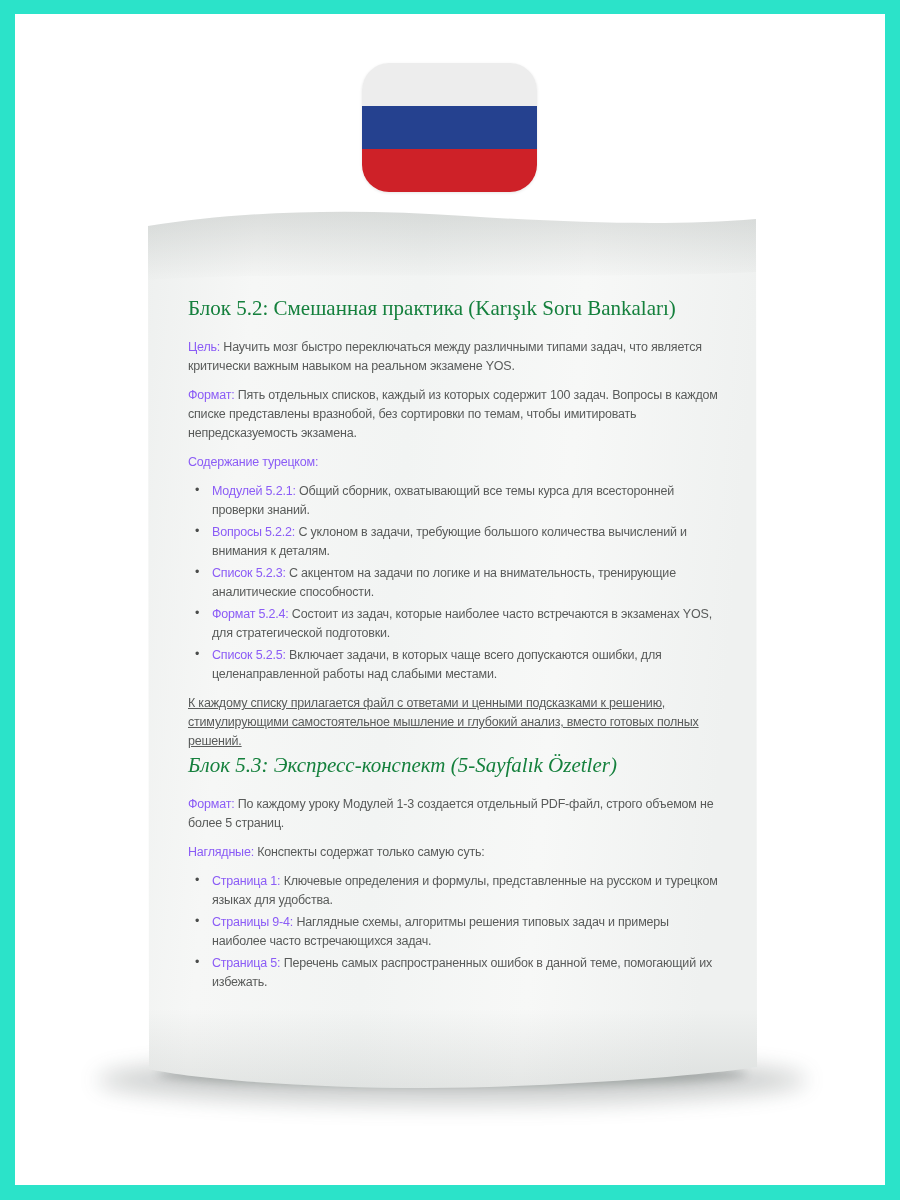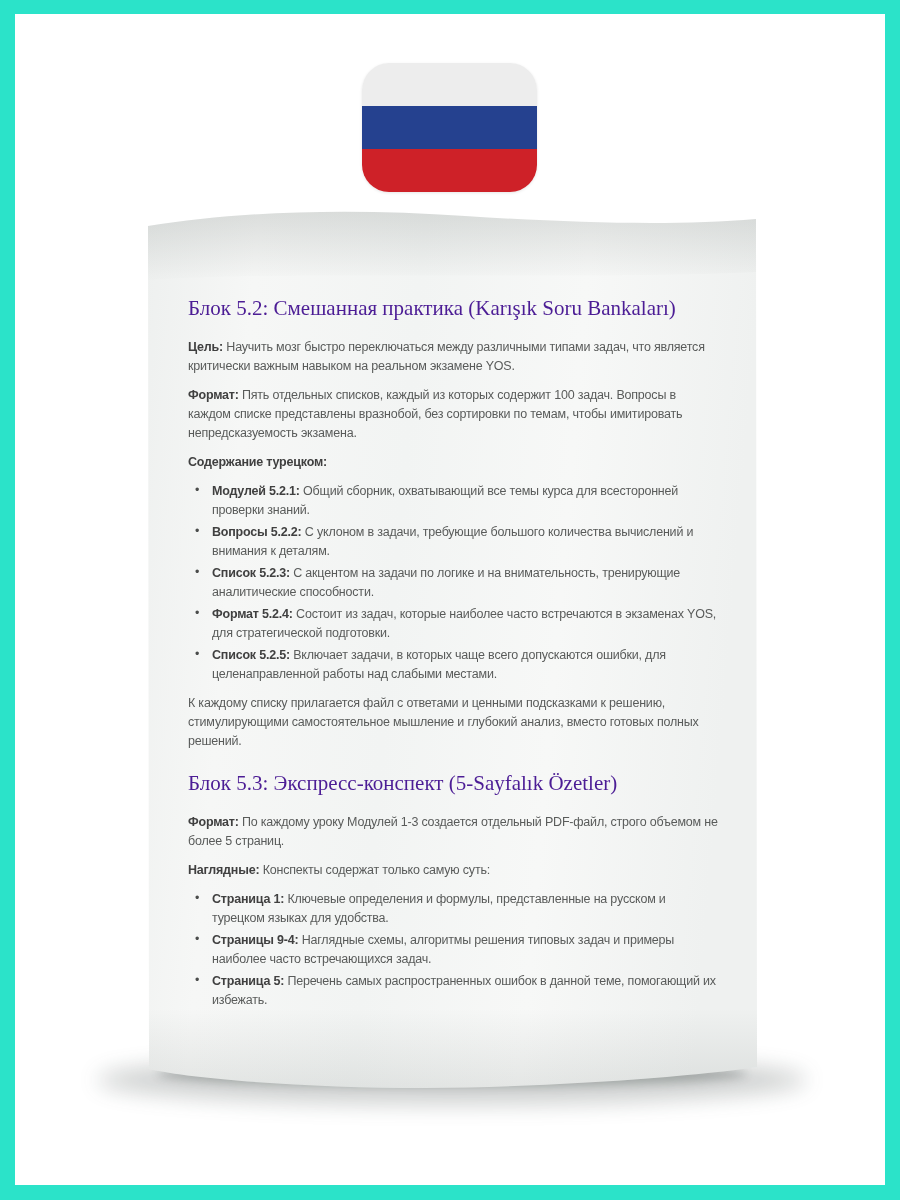--- a/index.html
+++ b/index.html
@@ -23,30 +23,30 @@
   .flag .stripe{flex:1 1 0;}
   
   .paper{position:absolute;left:0;top:0;z-index:1;}
   
   .content{
     position:absolute;left:188px;top:296px;width:530px;z-index:2;
     font-size:12.5px;line-height:19px;letter-spacing:-0.2px;color:#595b5a;
   }
   .content h2{
     font-family:"Liberation Serif","DejaVu Serif",serif;
-    font-size:21px;line-height:25px;font-weight:normal;color:#4c1d95;
+    font-size:21px;line-height:25px;font-weight:normal;color:#15803d;
     letter-spacing:0;margin:0 0 17px 0;
   }
-  .content section + section h2{margin-top:20px;}
+  .content section + section h2{margin-top:2px;font-style:italic;}
   .content p{margin:0 0 10px 0;}
-  .content strong{font-weight:bold;color:#404040;}
+  .content strong{font-weight:normal;color:#8b5cf6;}
   .content ul{list-style:none;margin:0 0 10px 0;padding:0;}
   .content li{position:relative;padding-left:24px;margin:0 0 3px 0;}
   .content li .bullet{position:absolute;left:7px;top:-1px;color:#4a4c4b;}
-  .content p.closing{margin-bottom:0;}
+  .content p.closing{margin-bottom:0;text-decoration:underline;}
 </style>
 </head>
 <body>
 
 <svg class="paper" width="900" height="1200" viewBox="0 0 900 1200">
   <defs>
     <linearGradient id="pg" x1="0" y1="0" x2="1" y2="0.12">
       <stop offset="0" stop-color="#eef0ef"></stop>
       <stop offset="0.18" stop-color="#f6f7f6"></stop>
       <stop offset="0.45" stop-color="#f2f4f3"></stop>

